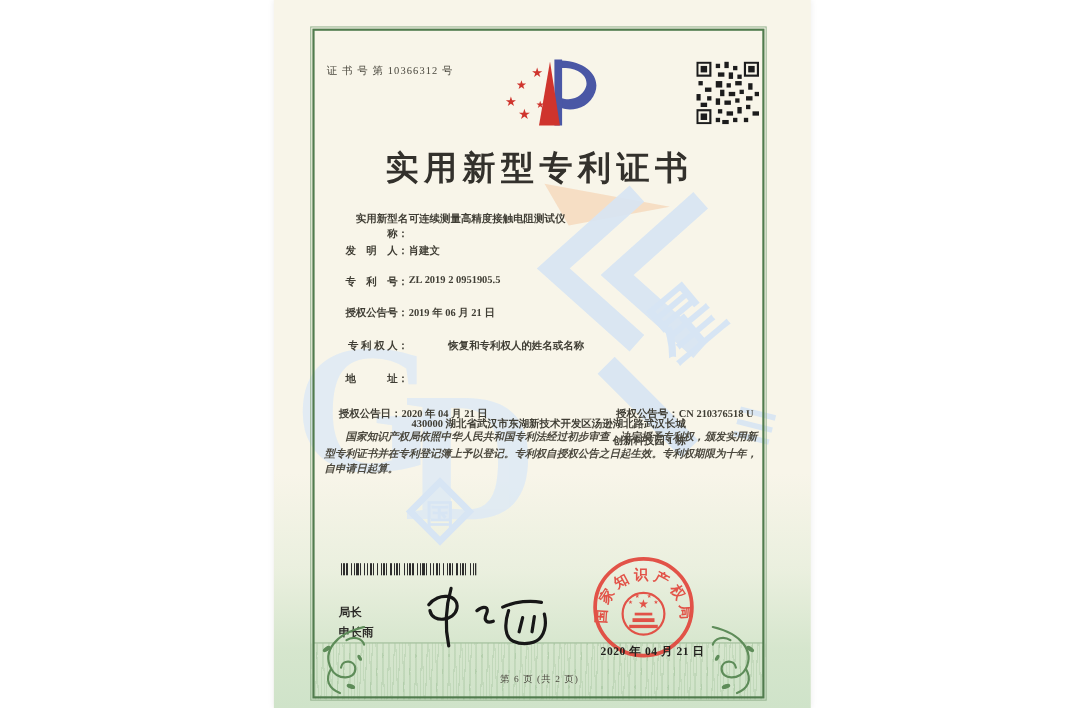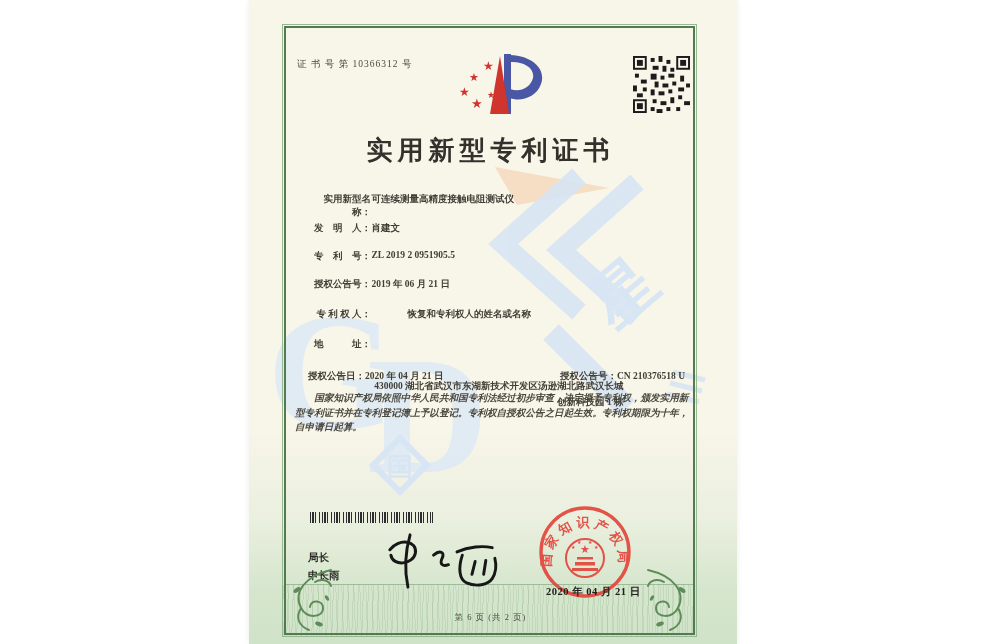--- a/index.html
+++ b/index.html
@@ -28,21 +28,21 @@
 
   .wm { position:absolute; inset:0; z-index:1; pointer-events:none; }
 
   .content { position:absolute; inset:0; z-index:2; color:#3c3a32; }
 
   .cert-no { position:absolute; left:48px; top:58px; font-size:9.5px; letter-spacing:1px; color:#4a483e; }
   .logo { position:absolute; left:204px; top:48px; }
   .qr { position:absolute; left:384px; top:56px; }
 
   .title { position:absolute; left:34px; top:133px; width:415px; text-align:center;
-           font-size:26px; font-weight:bold; letter-spacing:5px; color:#33312c; }
+           font-size:30px; font-weight:bold; letter-spacing:5px; color:#33312c; }
 
   .rows { position:absolute; left:59px; top:0; width:382px; }
   .row { position:absolute; left:0; display:flex; font-size:9.5px; font-weight:bold; color:#403e35;text-align:right; }
   .row .lab { width:63px; flex:0 0 63px; }
   .row .val { margin-left:0.5px; }
   .row.addr .val { width:252px; line-height:15.5px;margin-top:41px; }
   .r0 { top:193px; } .r1 { top:222px; } .r2 { top:250px; }
   .r3 { top:278px; } .r4 { top:308px;gap:36px; } .r5 { top:338px; }
   .grant { position:absolute; left:59px; top:370px; width:382px; font-size:9.5px; font-weight:bold; color:#403e35; }
   .grant .pair2 { position:absolute; left:252px; top:0; }

